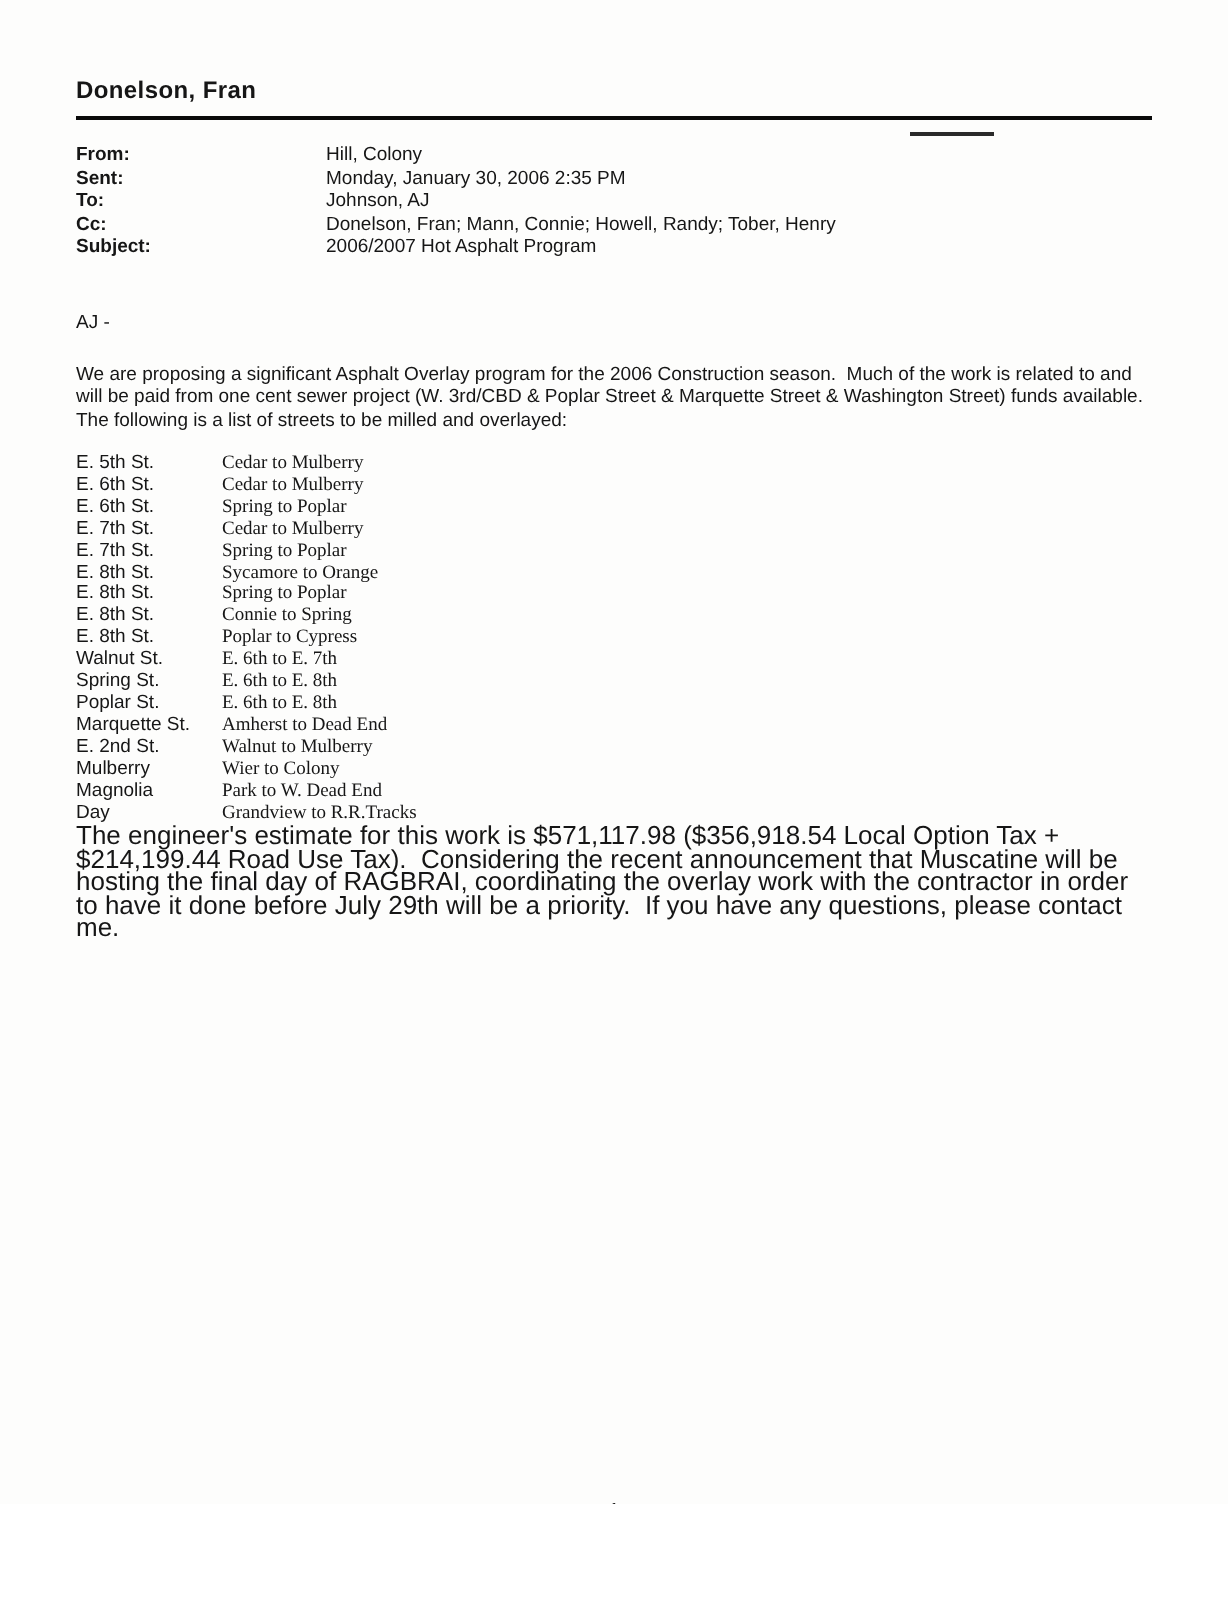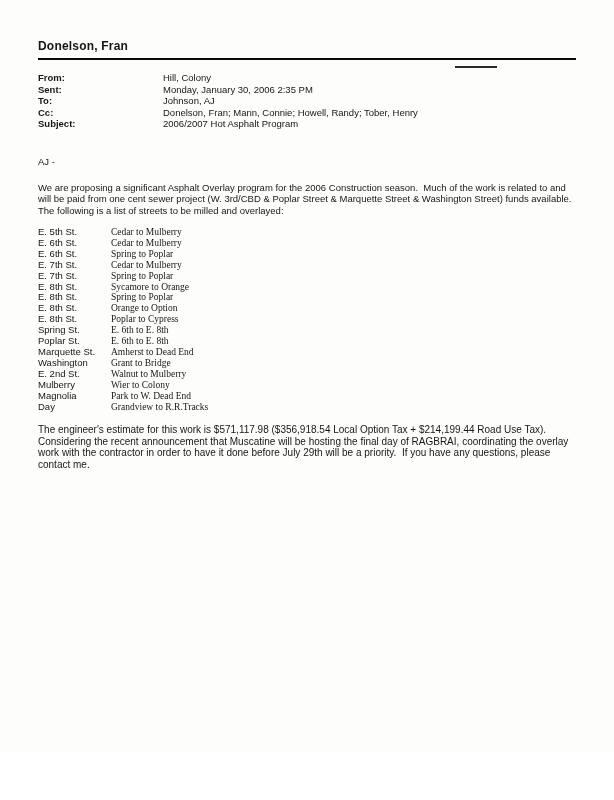--- a/index.html
+++ b/index.html
@@ -77,22 +77,21 @@
   }
   .street-name {
     width: 73px;
     flex: 0 0 73px;
   }
   .street-range {
     flex: 1;
     font-family: Liberation Serif, serif;
   }
   .closing {
-    margin-top: 12px;
-    font-size: 10px;
+    font-size: 13px;
     line-height: 11.5px;
     white-space: pre-wrap;
   }
   .page-number {
     position: absolute;
     left: 0;
     right: 0;
     top: 750px;
     text-align: center;
     font-size: 9.5px;
@@ -176,48 +175,48 @@
           <span class="street-range">Sycamore to Orange</span>
         </div>
 
         <div class="street-row">
           <span class="street-name">E. 8th St.</span>
           <span class="street-range">Spring to Poplar</span>
         </div>
 
         <div class="street-row">
           <span class="street-name">E. 8th St.</span>
-          <span class="street-range">Orange to Option</span>
+          <span class="street-range">Connie to Spring</span>
         </div>
 
         <div class="street-row">
           <span class="street-name">E. 8th St.</span>
           <span class="street-range">Poplar to Cypress</span>
         </div>
 
+        <div class="street-row">
+          <span class="street-name">Walnut St.</span>
+          <span class="street-range">E. 6th to E. 7th</span>
+        </div>
 
         <div class="street-row">
           <span class="street-name">Spring St.</span>
           <span class="street-range">E. 6th to E. 8th</span>
         </div>
 
         <div class="street-row">
           <span class="street-name">Poplar St.</span>
           <span class="street-range">E. 6th to E. 8th</span>
         </div>
 
         <div class="street-row">
           <span class="street-name">Marquette St.</span>
           <span class="street-range">Amherst to Dead End</span>
         </div>
 
-        <div class="street-row">
-          <span class="street-name">Washington</span>
-          <span class="street-range">Grant to Bridge</span>
-        </div>
 
         <div class="street-row">
           <span class="street-name">E. 2nd St.</span>
           <span class="street-range">Walnut to Mulberry</span>
         </div>
 
         <div class="street-row">
           <span class="street-name">Mulberry</span>
           <span class="street-range">Wier to Colony</span>
         </div>

